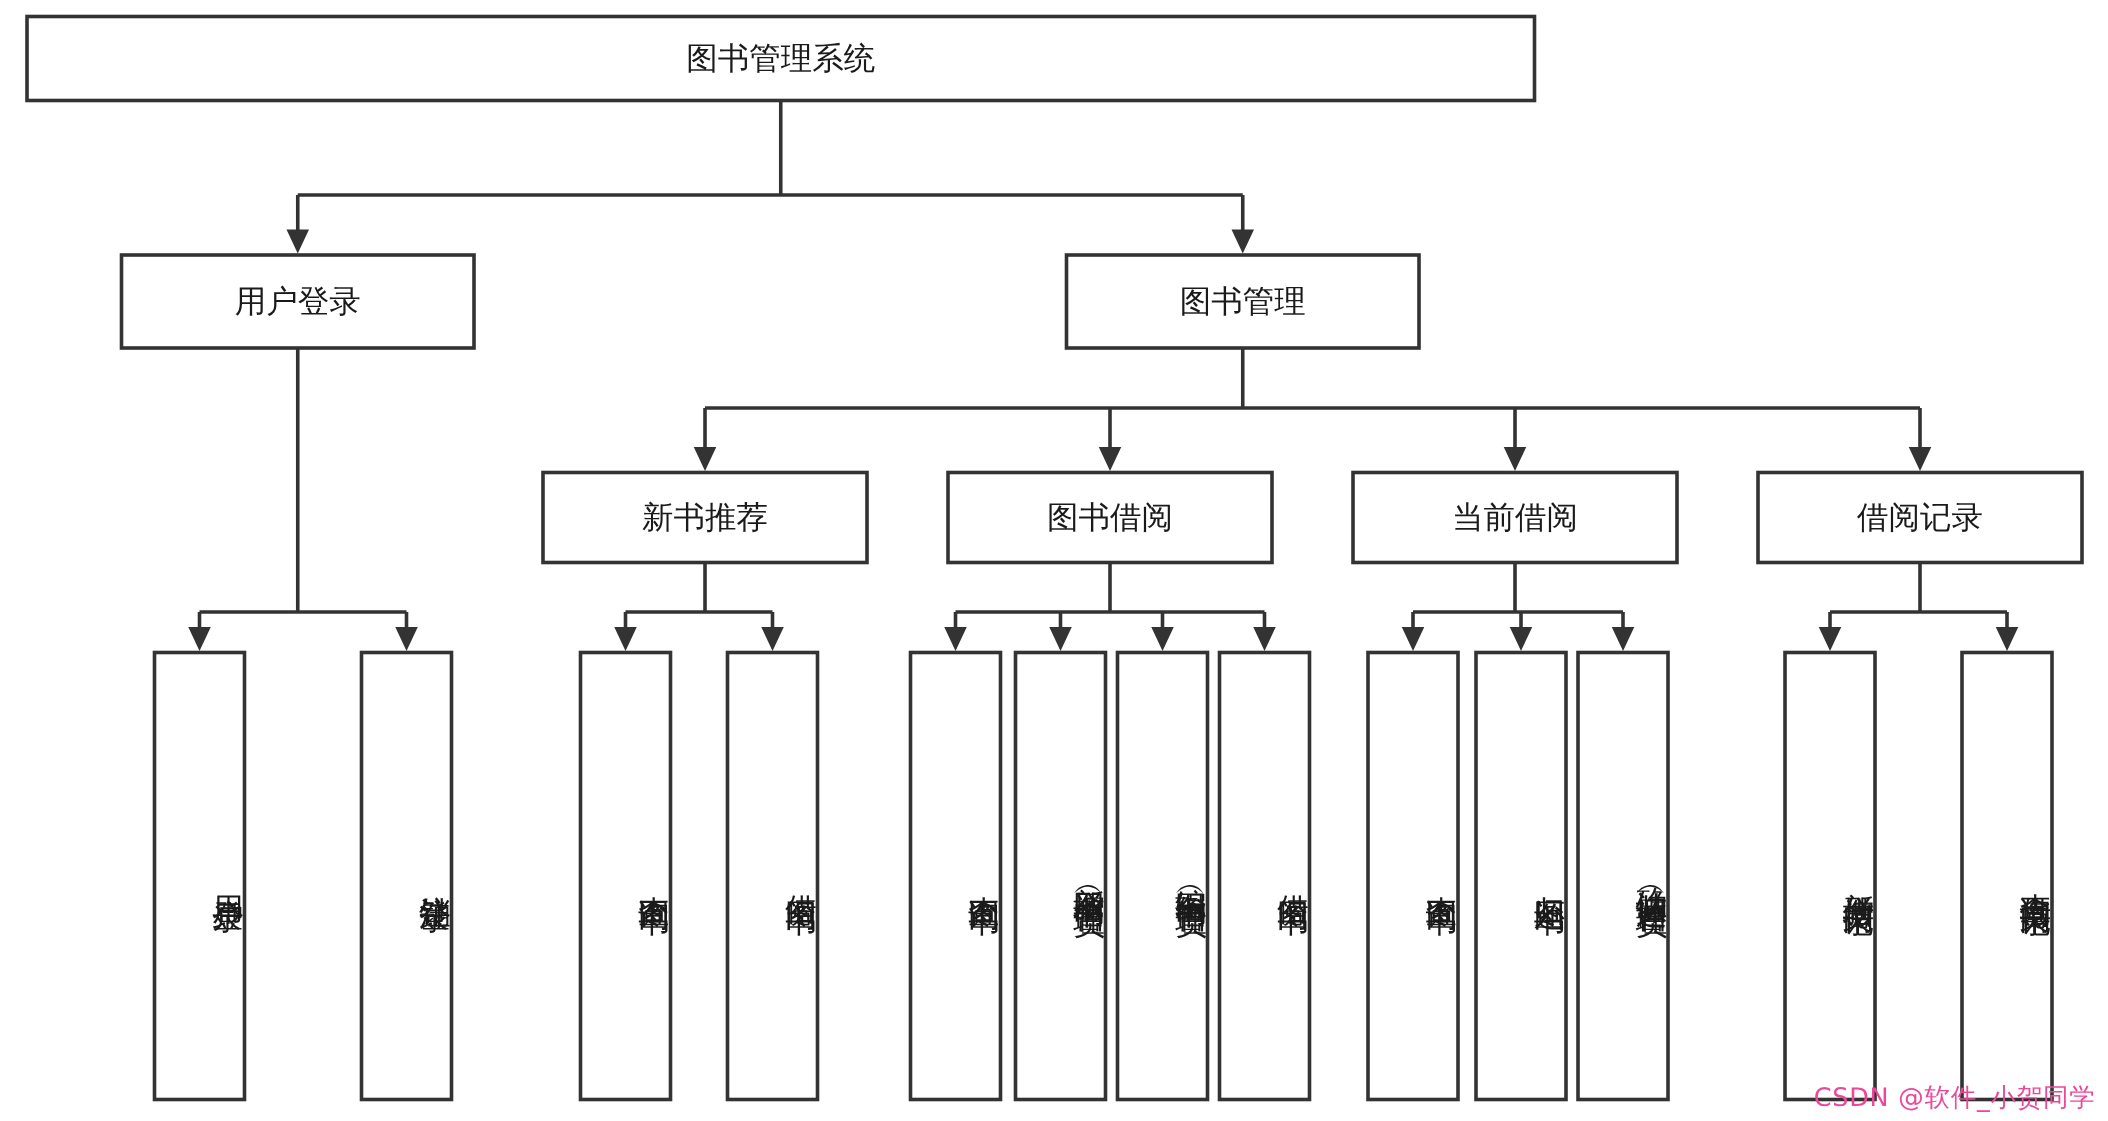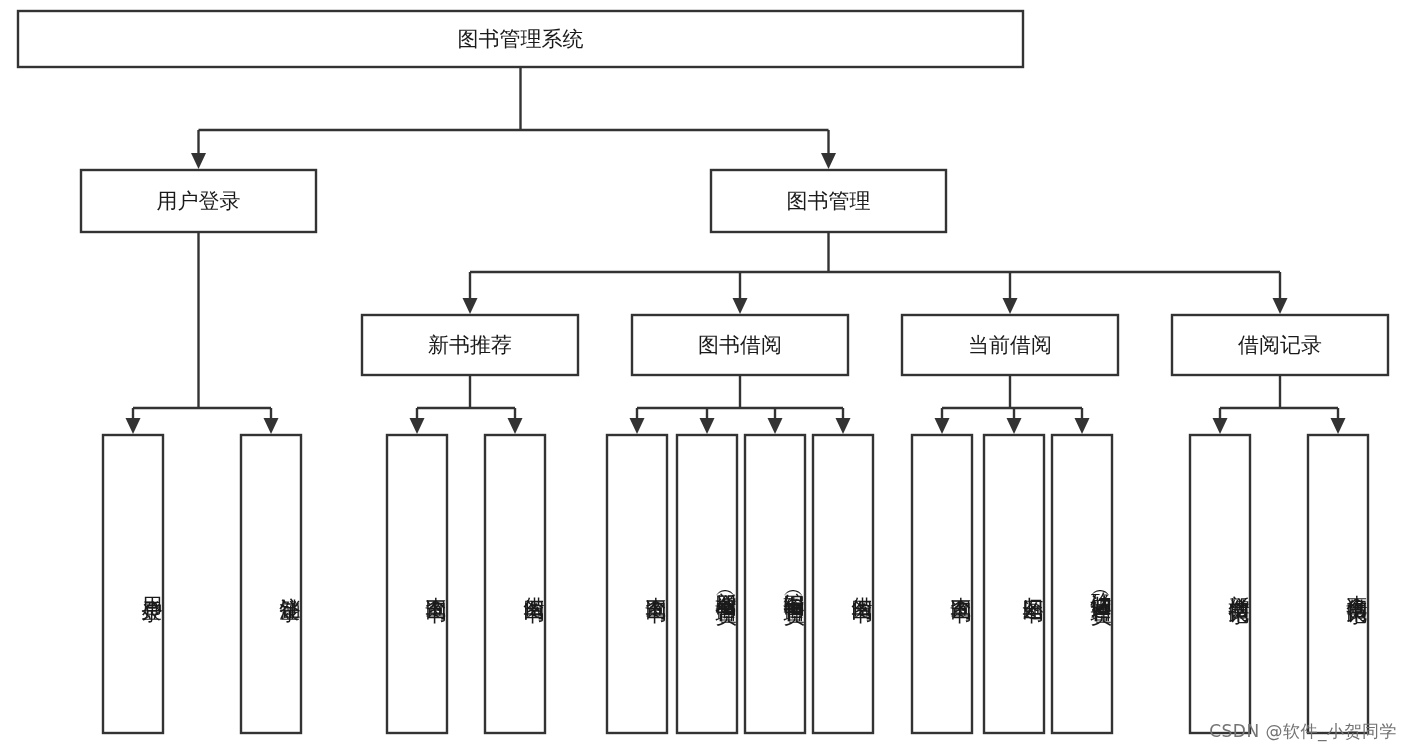--- a/index.html
+++ b/index.html
@@ -64,21 +64,21 @@
     justify-content: center;
     white-space: nowrap;
     pointer-events: none;
   }
   .watermark {
     position: absolute;
     right: 8px;
     bottom: 4px;
     font-family: "DejaVu Sans", "Liberation Sans", sans-serif;
     font-size: 17px;
-    color: #737373;
+    color: #ec4899;
     letter-spacing: 0.5px;
     white-space: nowrap;
   }
 </style>
 </head>
 <body>
 
 <div id="diagram-root">
 
   <svg id="tree-svg" viewBox="0 0 1405 747">

